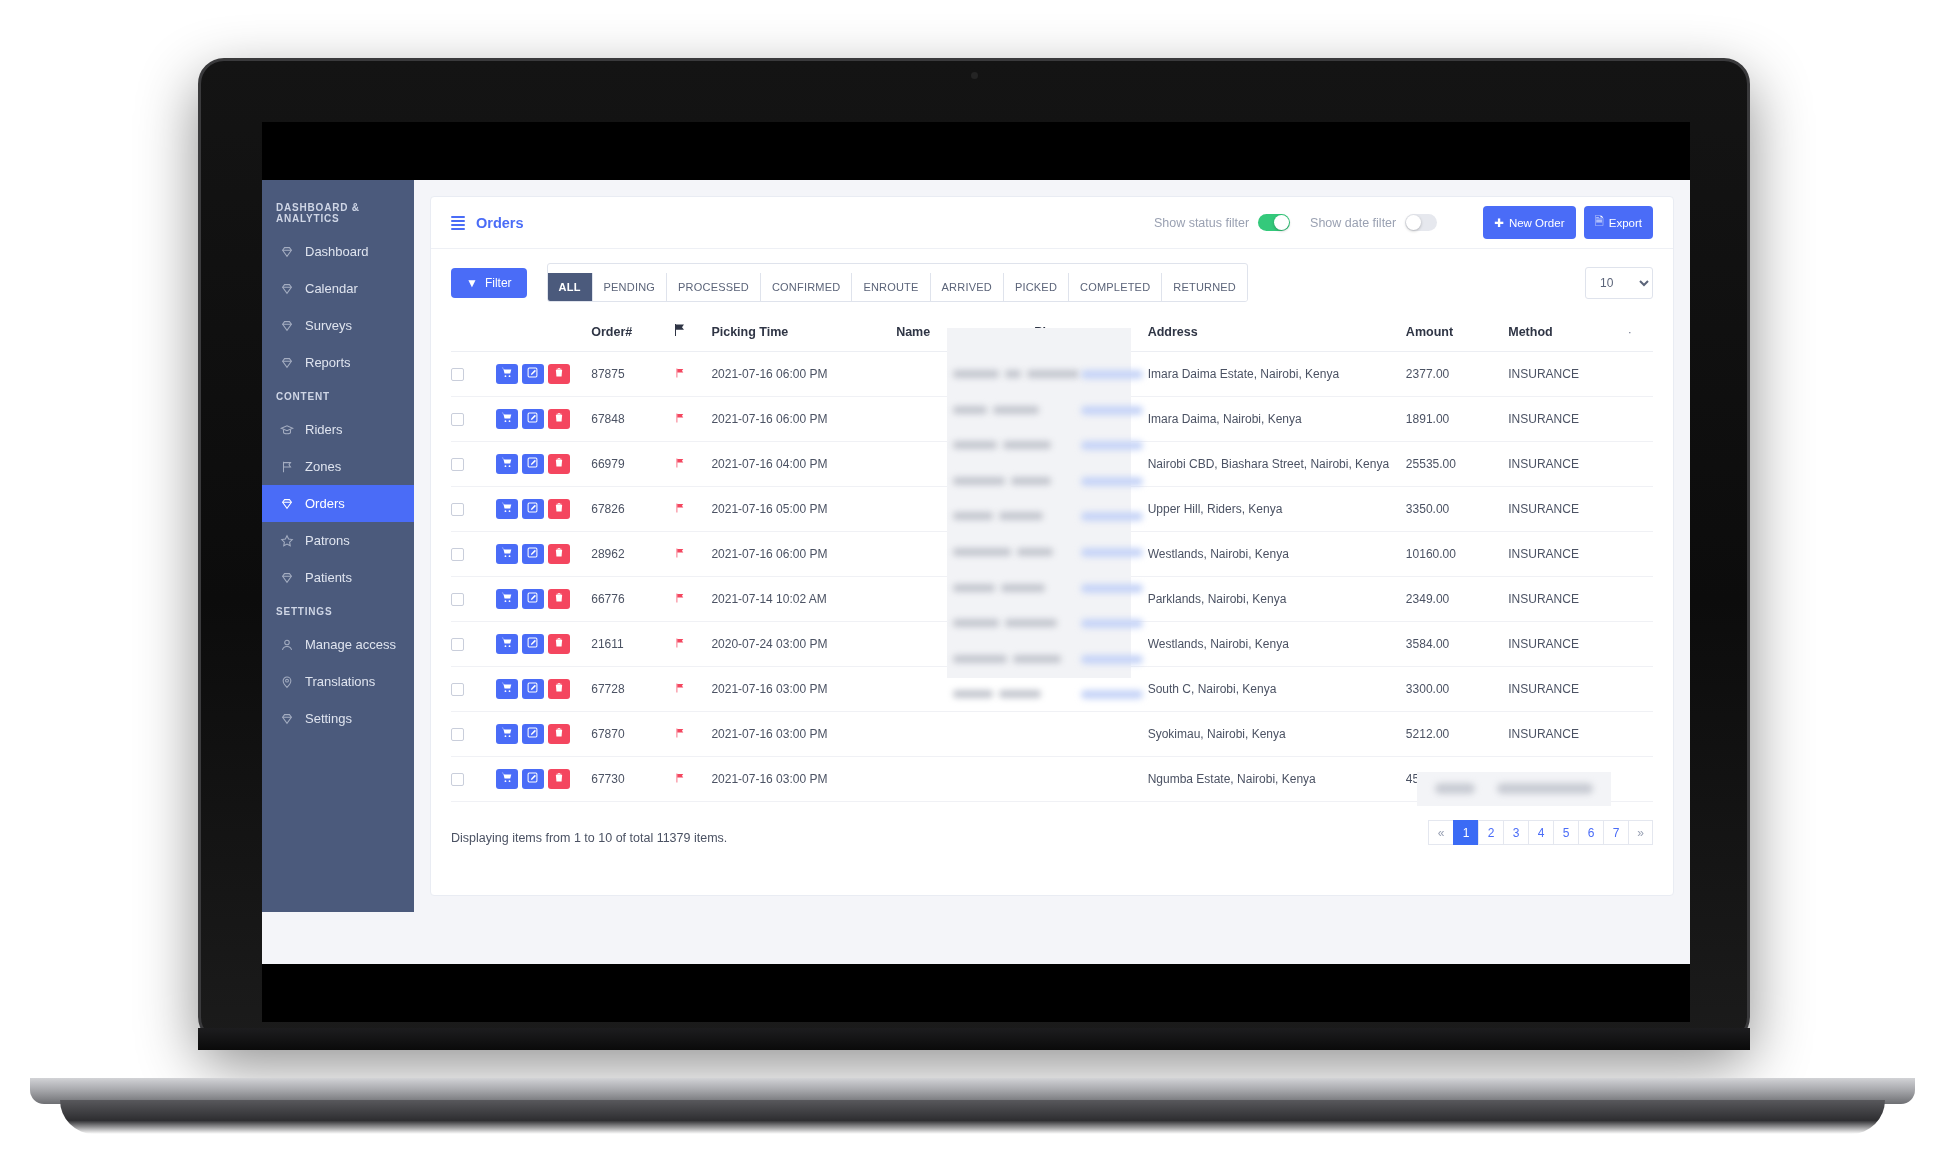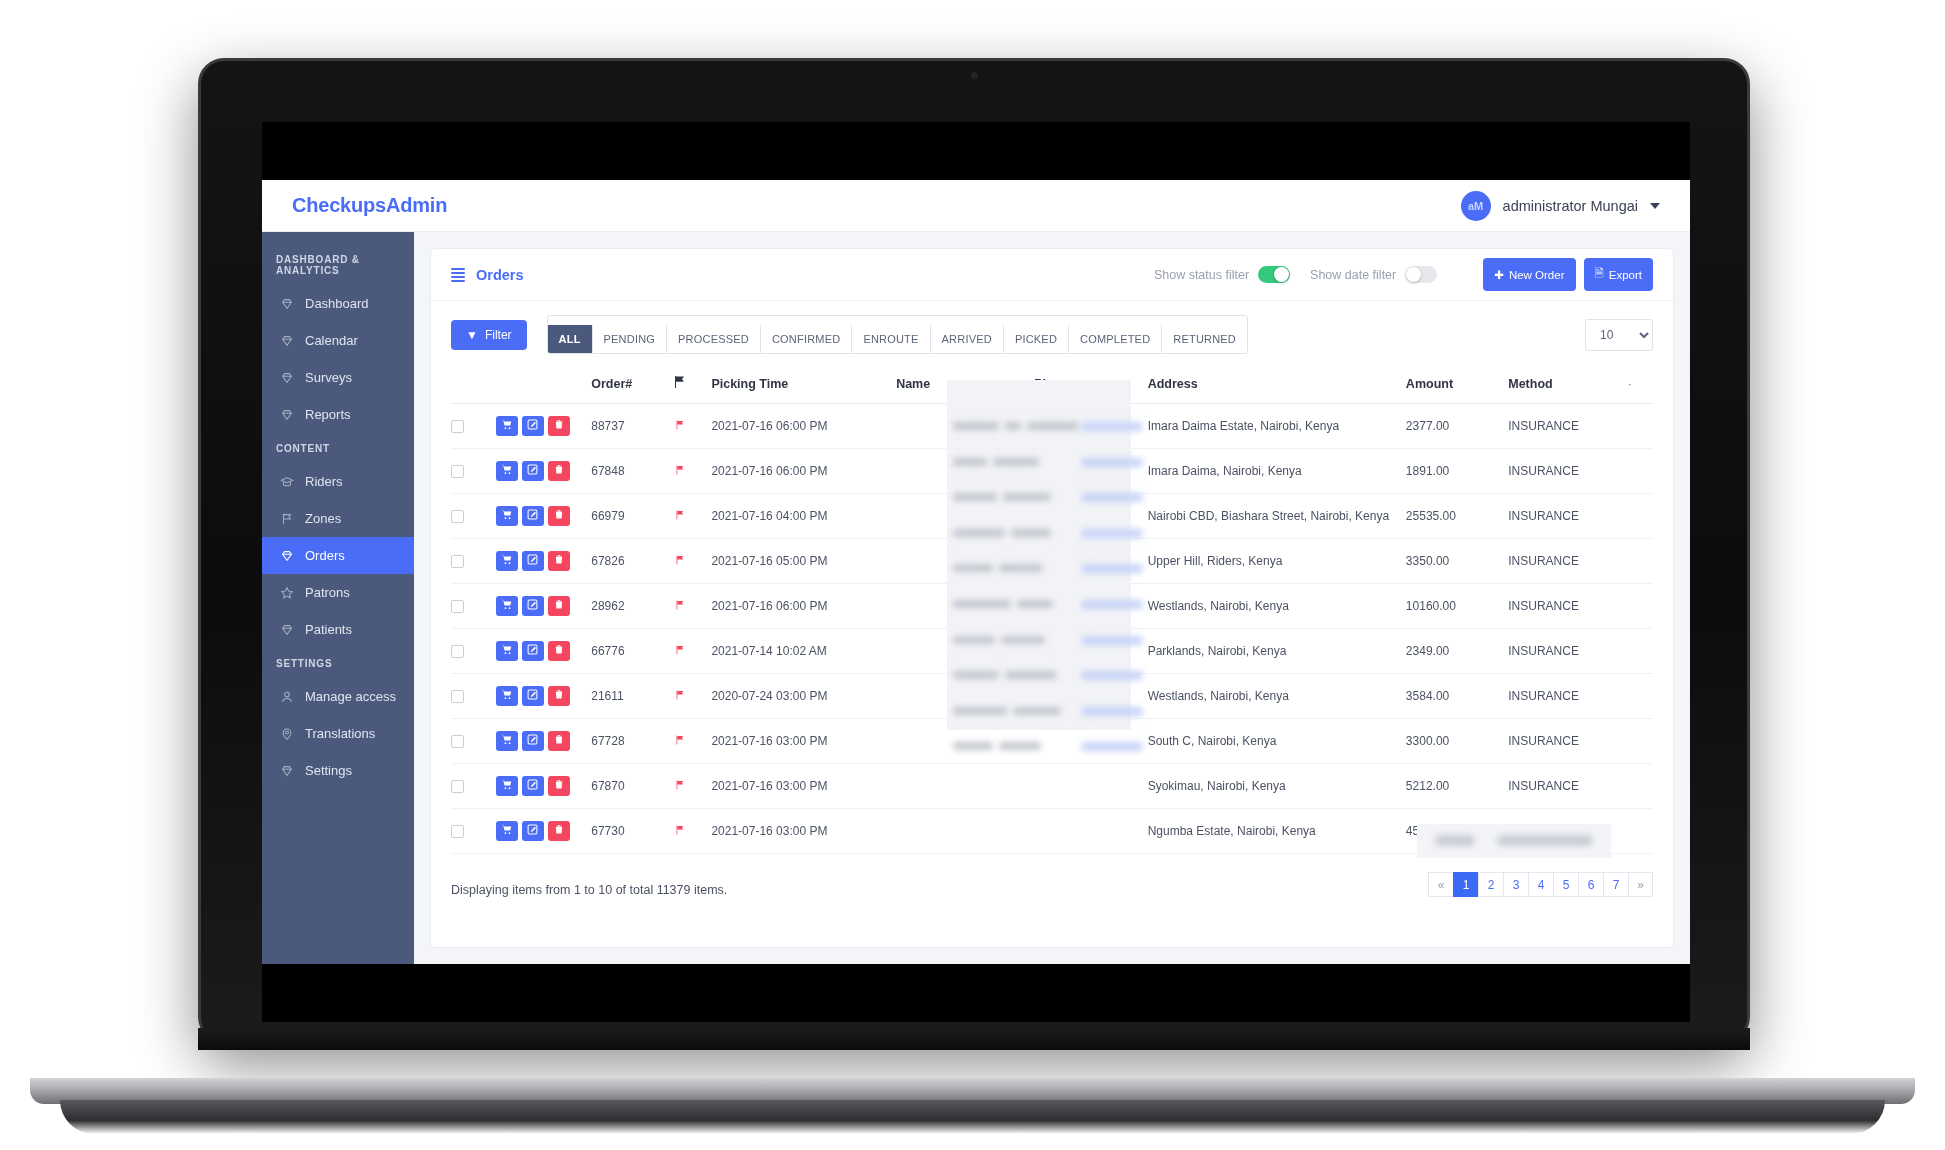--- a/index.html
+++ b/index.html
@@ -245,28 +245,20 @@
   <div class="screen-bezel">
     <div class="cam-dot"></div>
   </div>
 
   <div class="screen">
     <div class="app">
       <div class="app-blackbar-top"></div>
 
       <div class="app-body">
 
-        <div class="navbar">
-          <div class="brand">CheckupsAdmin</div>
-          <div class="user-area">
-            <div class="avatar">aM</div>
-            <div class="user-name">administrator Mungai</div>
-            <div class="caret"></div>
-          </div>
-        </div>
 
         <div class="shell">
 
           <div class="sidebar">
             <div id="sidebar-slot">
                 <div class="side-section">DASHBOARD &amp; ANALYTICS</div>
                 <div class="side-item">
                   <span>
                     <svg class="side-ic" viewBox="0 0 16 16" fill="none" stroke="currentColor" stroke-width="1.2">
                       <path d="M3 6l2.2-3h5.6L13 6l-5 7z"></path>
@@ -495,21 +487,21 @@
                             </span>
                             <span class="act red">
                               <span><svg width="10" height="11" viewBox="0 0 16 16" fill="#fff">
                                   <path d="M4 2h8v1.4H4z"></path>
                                   <path d="M3 4h10l-.9 10.2H3.9z"></path>
                                   <path d="M6.4.6h3.2v1.2H6.4z"></path>
                                 </svg></span>
                             </span>
                           </div>
                         </td>
-                        <td>88737</td>
+                        <td>87875</td>
                         <td><svg width="12" height="12" viewBox="0 0 16 16">
                             <path d="M3.4 2v12h1V2z" fill="#f4465f"></path>
                             <path d="M4.4 2.6h8L10.6 5l1.8 2.4h-8z" fill="#f4465f"></path>
                           </svg></td>
                         <td>2021-07-16 06:00 PM</td>
                         <td></td>
                         <td></td>
                         <td>Imara Daima Estate, Nairobi, Kenya</td>
                         <td>2377.00</td>
                         <td>INSURANCE</td>

